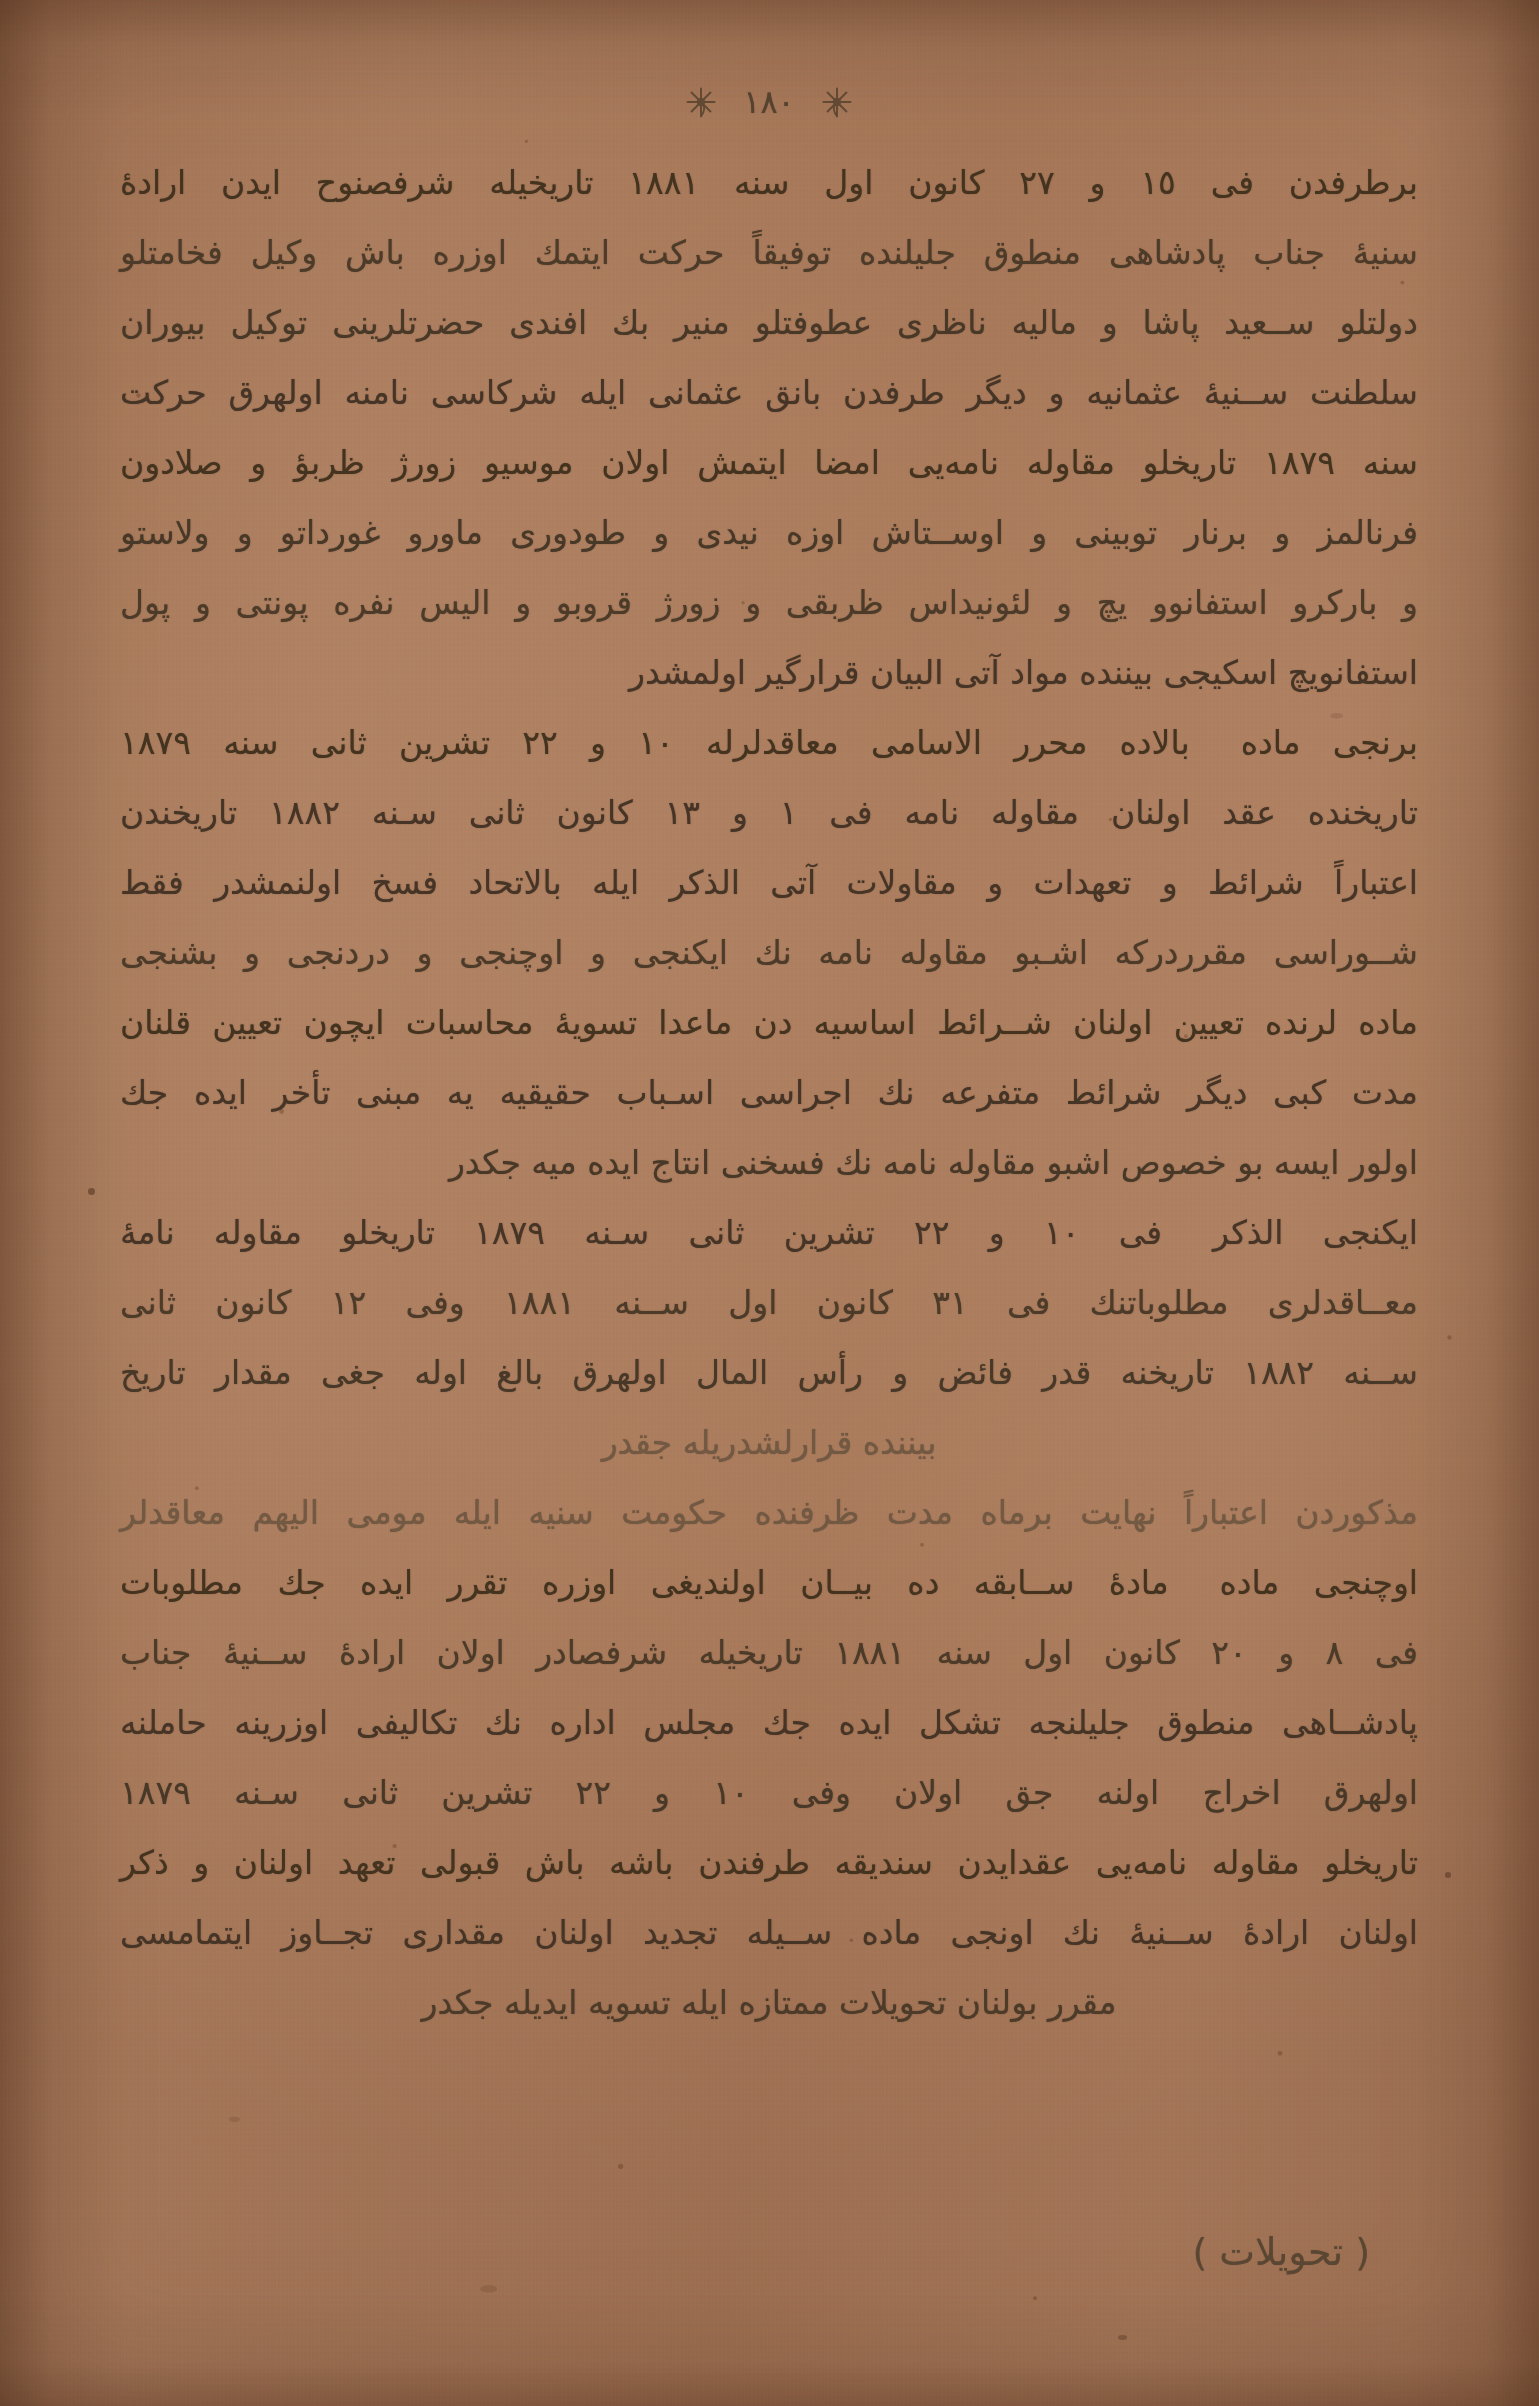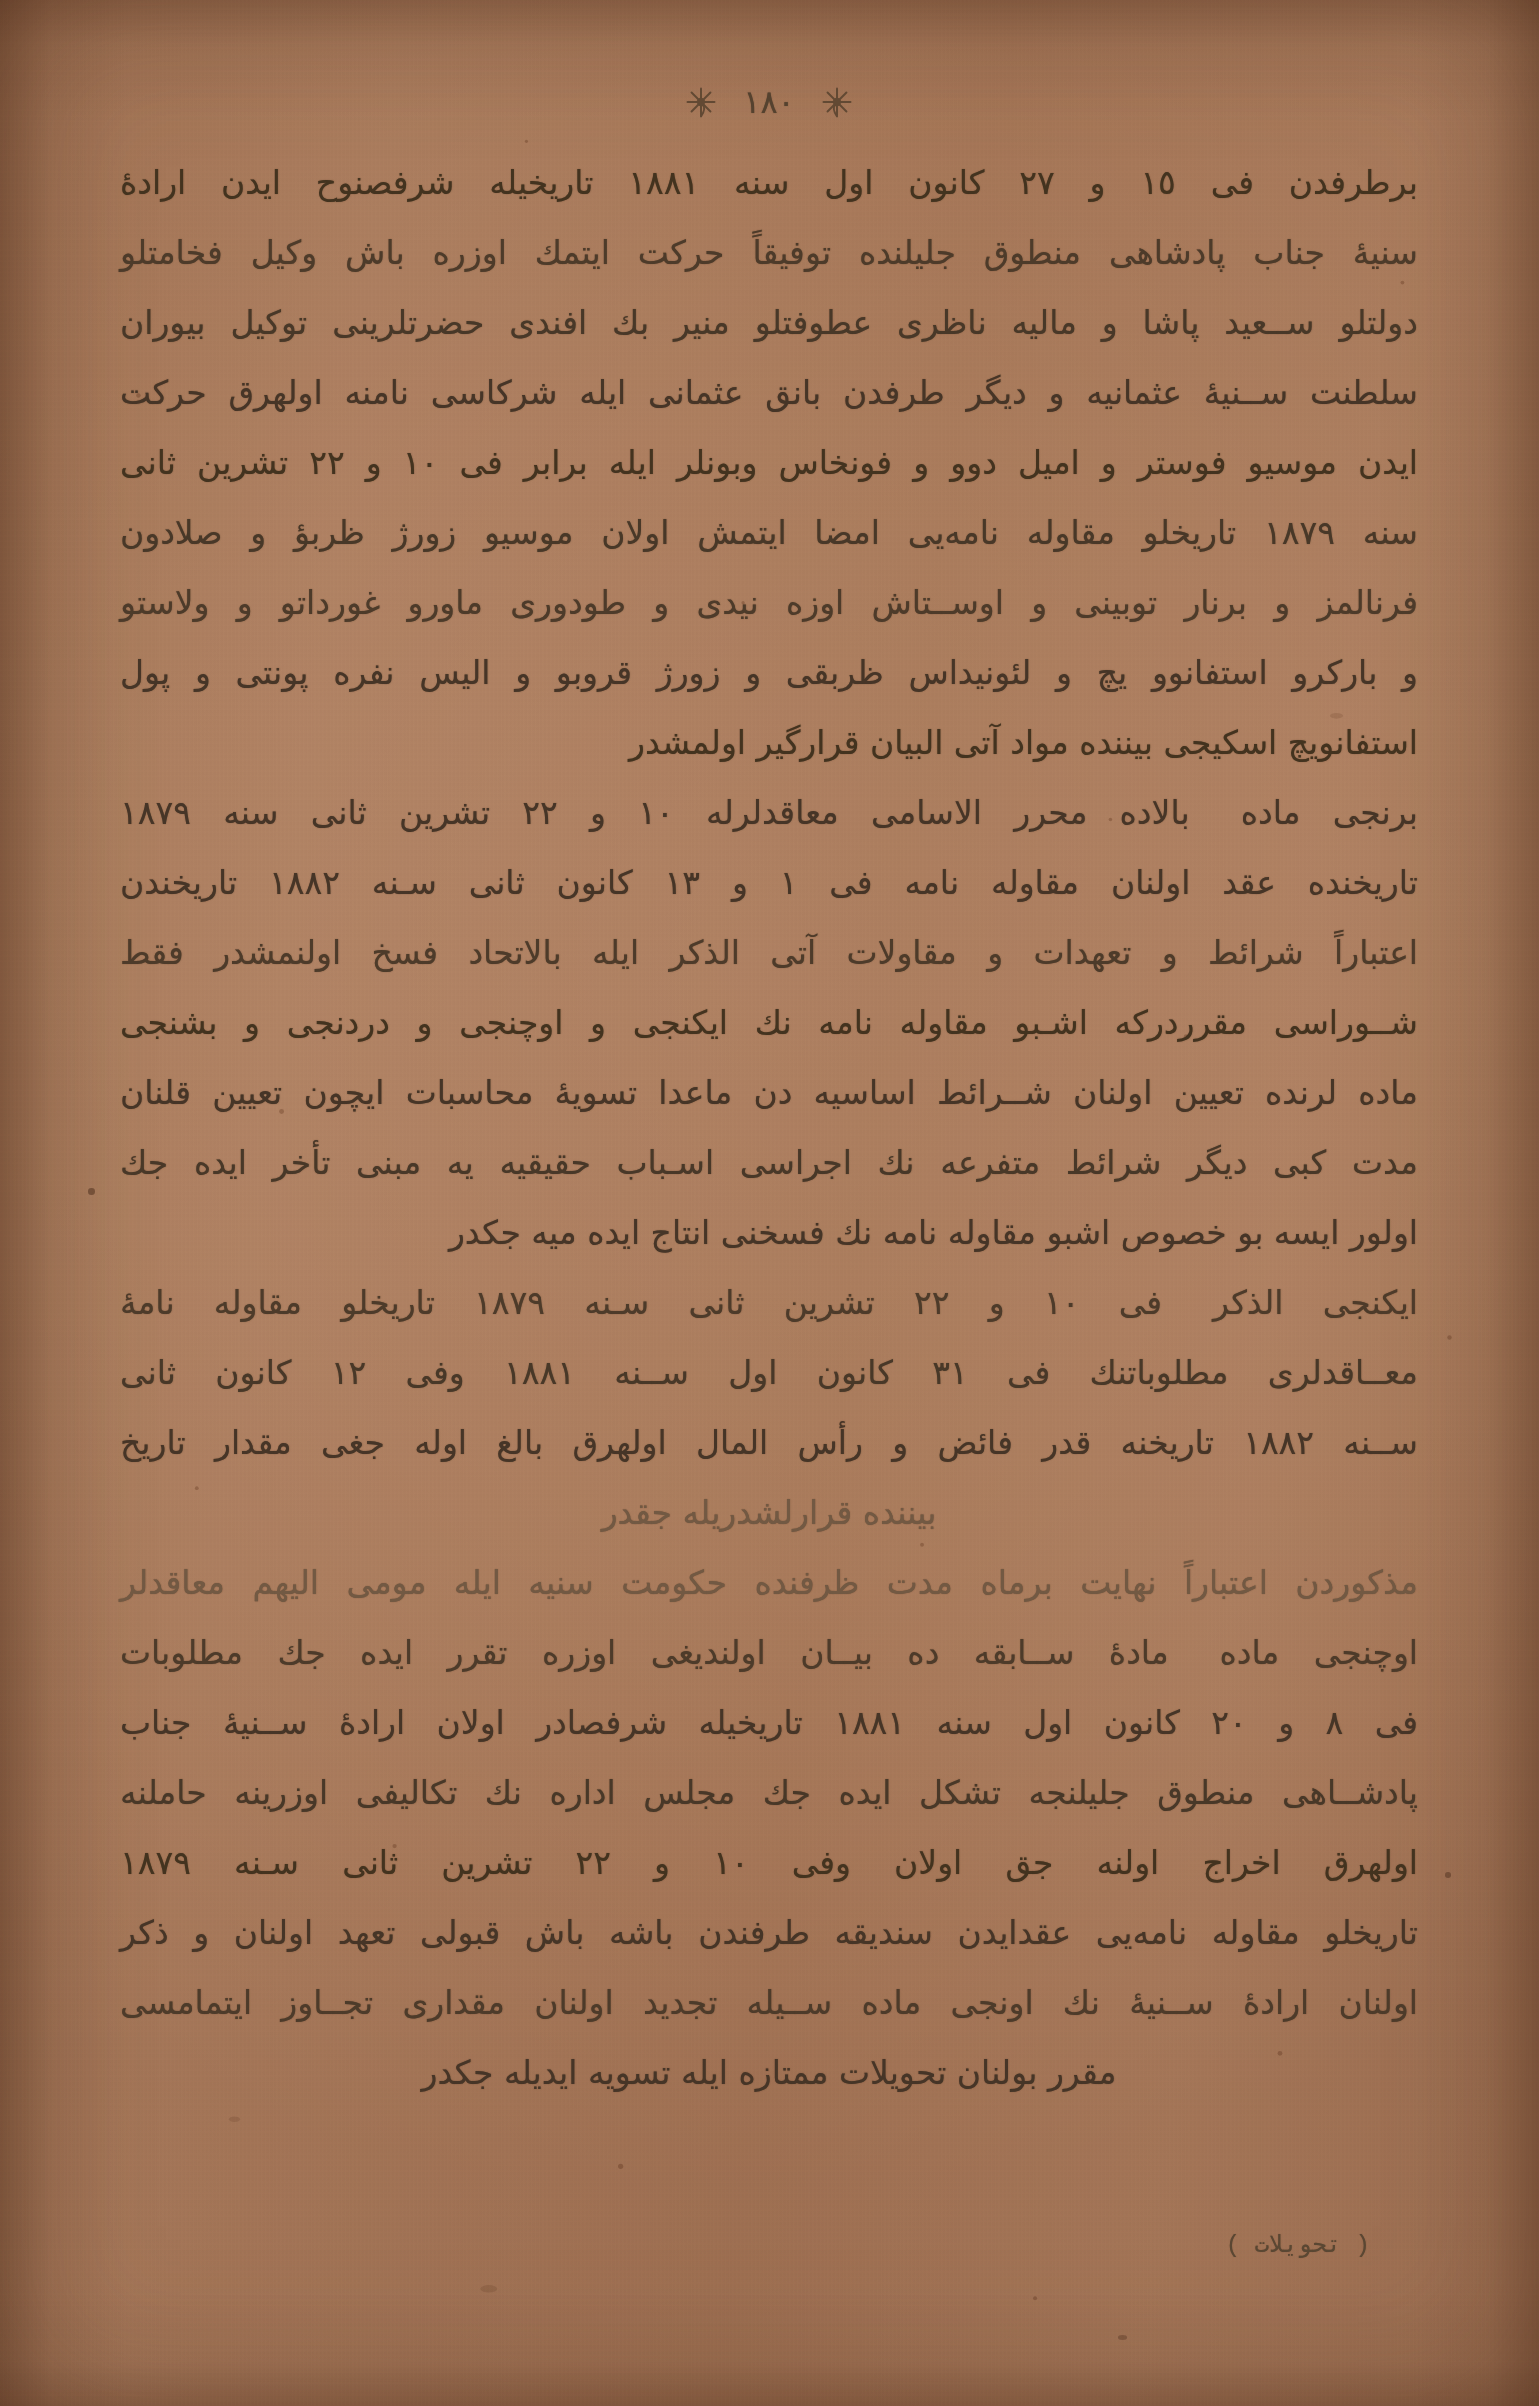--- a/index.html
+++ b/index.html
@@ -130,26 +130,25 @@
   .line:nth-child(5n+2) { color: #4d3b2a; }
 
   
   .line.faded { color: #6b5540; opacity: 0.88; }
 
   
   .catchword {
     position: absolute;
     right: 169px;
     top: 2230px;
-    font-size: 24px;
+    font-size: 38px;
     color: #5a4733;
     direction: rtl;
     letter-spacing: 0.9px;
     text-shadow: 0 0 0.9px rgba(70,50,34,0.45);
-    font-family: Liberation Mono, monospace;
   }
 
   
   .smudge { position: absolute; border-radius: 50%; mix-blend-mode: multiply; }
 </style>
 </head>
 <body>
 
 <div class="page">
 
@@ -210,21 +209,20 @@
           <circle cx="20" cy="20" r="4.6" fill="currentColor"></circle>
         </svg>
       </span>
     </div>
 
     <div id="lines-host">
         <div class="line justify">برطرفدن فی ١٥ و ٢٧ كانون اول  سنه  ١٨٨١  تاريخيله شرفصنوح ايدن ارادهٔ</div>
         <div class="line justify">سنيهٔ جناب پادشاهی منطوق جليلنده توفيقاً حركت ايتمك اوزره باش وكيل فخامتلو</div>
         <div class="line justify">دولتلو ســعيد پاشا و ماليه ناظری عطوفتلو منير بك افندی حضرتلرينی توكيل بيوران</div>
         <div class="line justify">سلطنت ســنيهٔ عثمانيه و ديگر طرفدن بانق عثمانی ايله شركاسی نامنه اولهرق حركت</div>
-        <div class="line justify">ايدن موسيو فوستر و اميل دوو و فونخاس وبونلر ايله برابر فی ١٠ و ٢٢ تشرين ثانی</div>
         <div class="line justify">سنه ١٨٧٩ تاريخلو مقاوله نامه‌یی امضا ايتمش اولان موسيو زورژ ظربؤ و صلادون</div>
         <div class="line justify">فرنالمز و برنار توبينی و اوســتاش اوزه نيدی و طودوری ماورو غورداتو و ولاستو</div>
         <div class="line justify">و باركرو استفانوو يچ و لئونيداس ظربقی و زورژ قروبو و اليس نفره پونتی و پول</div>
         <div class="line start">استفانويچ اسكيجی بيننده مواد آتی البيان قرارگير اولمشدر</div>
         <div class="line justify"><span class="artlabel">برنجی ماده</span><span class="gapwide"></span><span>بالاده محرر الاسامی معاقدلرله ١٠ و ٢٢ تشرين ثانی سنه ١٨٧٩</span></div>
         <div class="line justify">تاريخنده عقد اولنان مقاوله نامه فی ١ و ١٣ كانون ثانی  سـنه  ١٨٨٢  تاريخندن</div>
         <div class="line justify">اعتباراً شرائط و تعهدات و مقاولات آتی الذكر ايله بالاتحاد فسخ اولنمشدر      فقط</div>
         <div class="line justify">شــوراسی مقرردركه اشـبو مقاوله نامه نك ايكنجی و اوچنجی و دردنجی و بشنجی</div>
         <div class="line justify">ماده لرنده تعيين اولنان شــرائط اساسيه دن ماعدا تسويهٔ محاسبات ايچون تعيين قلنان</div>
         <div class="line justify">مدت كبی ديگر شرائط متفرعه نك اجراسی اسـباب حقيقيه يه مبنی تأخر ايده جك</div>

